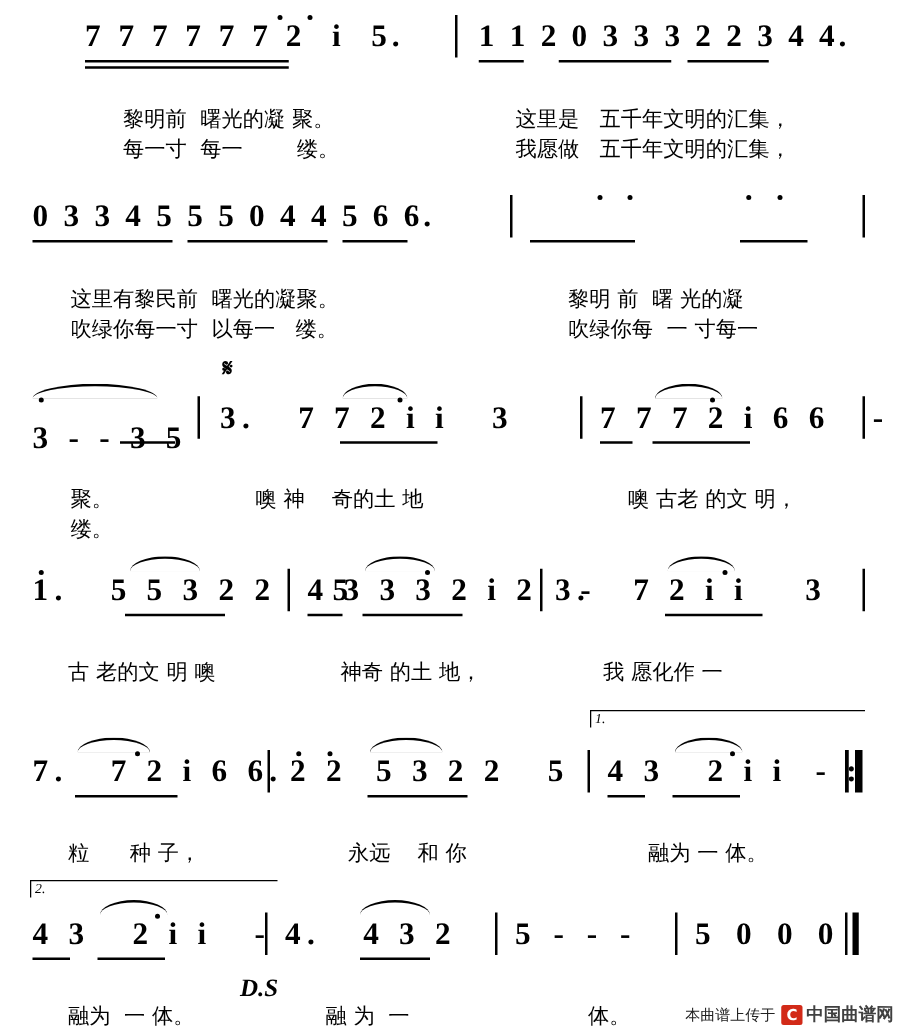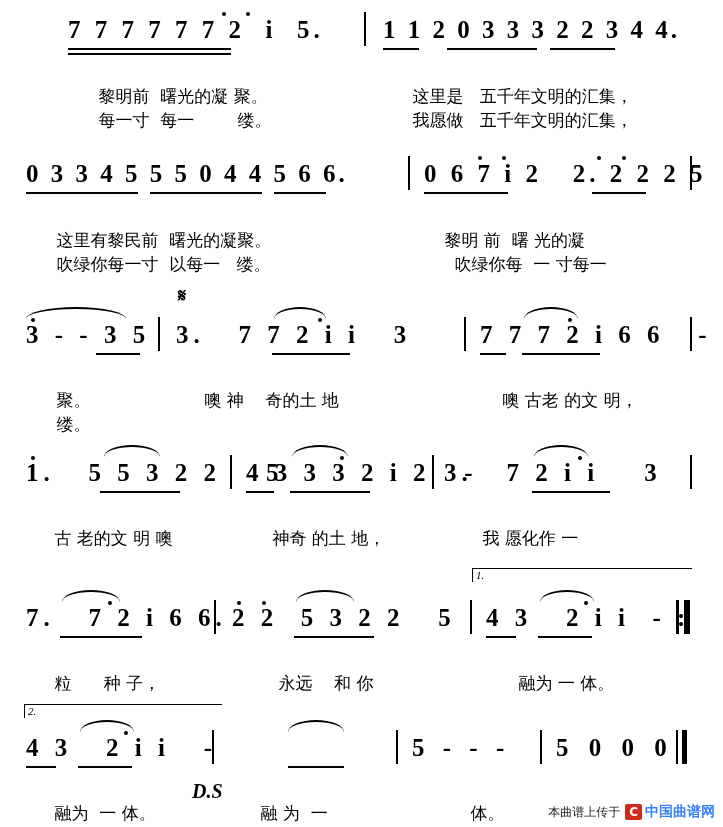--- a/index.html
+++ b/index.html
@@ -102,21 +102,21 @@
     background: #d22a18;
     color: #fff;
     font-weight: bold;
     font-size: 12px;
     padding: 1px 4px;
     border-radius: 2px;
     margin-right: 3px;
     font-family: "DejaVu Sans", sans-serif;
   }
   .logo-text {
-    color: #3b82f6;
+    color: #404040;
     font-weight: bold;
     font-size: 14px;
     font-family: "DejaVu Sans", sans-serif;
   }
   .ds-mark {
     font-style: italic;
     font-family: "Liberation Serif", serif;
     font-size: 20px;
     font-weight: bold;
   }
@@ -158,50 +158,49 @@
     </div>
   </div>
 
   <div class="system" style="position:absolute; left:0; top:152px; width:723px; height:110px;">
     <div class="notes" style="position:absolute; left:26px; top:8px; letter-spacing:3px;">0 3 3 4 5 5 5 0 4 4 5 6 6.</div>
     <div class="beam" style="left:26px; top:40px; width:112px;"></div>
     <div class="beam" style="left:150px; top:40px; width:112px;"></div>
     <div class="beam" style="left:274px; top:40px; width:52px;"></div>
     <div style="position:absolute; left:408px; top:4px; width:2px; height:34px; background:#000;"></div>
 
-    <div class="notes" style="position:absolute; left:424px; top:8px; letter-spacing:4px;">0 6 7 i 2   2. 2 2 2 5</div>
     <div class="beam" style="left:424px; top:40px; width:84px;"></div>
     <div class="dot-above" style="left:478px; top:4px;"></div>
     <div class="dot-above" style="left:502px; top:4px;"></div>
     <div class="dot-above" style="left:597px; top:4px;"></div>
     <div class="dot-above" style="left:622px; top:4px;"></div>
     <div class="beam" style="left:592px; top:40px; width:54px;"></div>
     <div style="position:absolute; left:690px; top:4px; width:2px; height:34px; background:#000;"></div>
 
     <div class="lyrics" style="position:absolute; left:24px; top:79px;">
       <span class="lyric-line">吹绿你每一寸  以每一   缕。</span>
     </div>
     <div class="lyrics" style="position:absolute; left:24px; top:55px;">
       <span class="lyric-line">这里有黎民前  曙光的凝聚。</span>
     </div>
-    <div class="lyrics" style="position:absolute; left:412px; top:55px;">
+    <div class="lyrics" style="position:absolute; left:422px; top:55px;">
       <span class="lyric-line">黎明 前  曙 光的凝</span>
     </div>
     <div class="lyrics" style="position:absolute; left:422px; top:79px;">
       <span class="lyric-line">吹绿你每  一 寸每一</span>
     </div>
   </div>
 
   <div class="system" style="position:absolute; left:0; top:285px; width:723px; height:130px;">
 
     <div class="segno" style="left:178px; top:0px;">𝄋</div>
 
     <div class="slur" style="left:26px; top:22px; width:100px;"></div>
 
-    <div class="notes" style="position:absolute; left:26px; top:36px; letter-spacing:5px;">3 - - 3 5</div>
+    <div class="notes" style="position:absolute; left:26px; top:52px; letter-spacing:5px;">3 - - 3 5</div>
     <div class="dot-above" style="left:31px; top:33px;"></div>
     <div class="beam" style="left:96px; top:68px; width:44px;"></div>
     <div style="position:absolute; left:158px; top:32px; width:2px; height:34px; background:#000;"></div>
 
     <div class="notes" style="position:absolute; left:176px; top:36px; letter-spacing:5px;">3.   7 7 2 i i   3</div>
     <div class="slur" style="left:274px; top:22px; width:52px;"></div>
     <div class="beam" style="left:272px; top:68px; width:78px;"></div>
     <div class="dot-above" style="left:318px; top:33px;"></div>
     <div style="position:absolute; left:464px; top:32px; width:2px; height:34px; background:#000;"></div>
 
@@ -303,20 +302,21 @@
     </div>
 
     <div class="slur" style="left:80px; top:20px; width:54px;"></div>
     <div class="notes" style="position:absolute; left:26px; top:34px; letter-spacing:5px;">4 3   2 i i   -</div>
     <div class="beam" style="left:26px; top:66px; width:30px;"></div>
     <div class="beam" style="left:78px; top:66px; width:54px;"></div>
     <div class="dot-above" style="left:124px; top:31px;"></div>
     <div style="position:absolute; left:212px; top:30px; width:2px; height:34px; background:#000;"></div>
 
     <div class="slur" style="left:288px; top:20px; width:56px;"></div>
+    <div class="notes" style="position:absolute; left:228px; top:34px; letter-spacing:5px;">4.   4 3 2</div>
     <div class="beam" style="left:288px; top:66px; width:56px;"></div>
     <div style="position:absolute; left:396px; top:30px; width:2px; height:34px; background:#000;"></div>
 
     <div class="notes" style="position:absolute; left:412px; top:34px; letter-spacing:6px;">5 - - -</div>
     <div style="position:absolute; left:540px; top:30px; width:2px; height:34px; background:#000;"></div>
 
     <div class="notes" style="position:absolute; left:556px; top:34px; letter-spacing:7px;">5 0 0 0</div>
 
     <div style="position:absolute; left:676px; top:30px; width:2px; height:34px; background:#000;"></div>
     <div style="position:absolute; left:682px; top:30px; width:5px; height:34px; background:#000;"></div>

